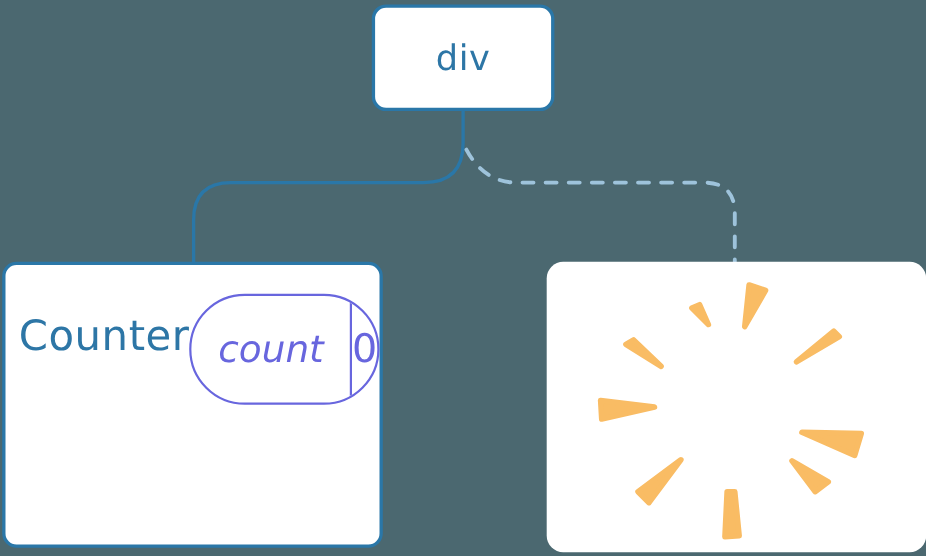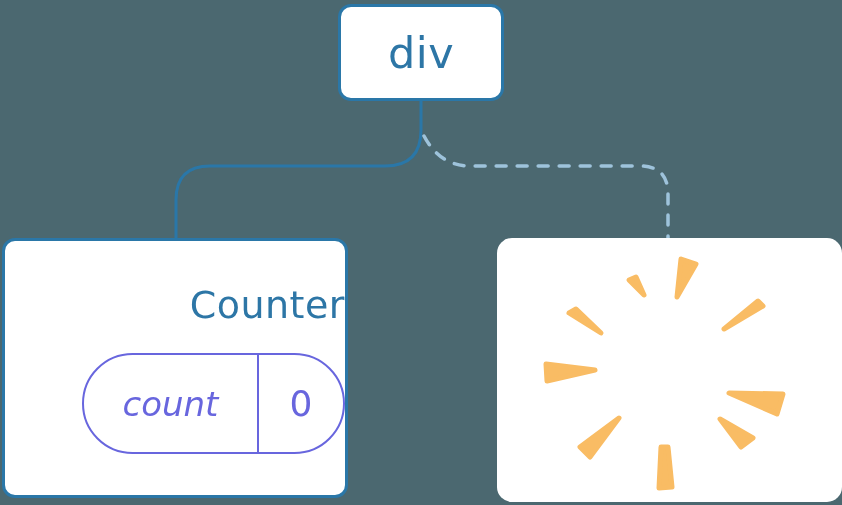--- a/index.html
+++ b/index.html
@@ -39,27 +39,27 @@
   .node.bordered {
     border: 3px solid var(--node-border);
   }
   .root-node {
     left: 338px; top: 4px;
     width: 166px; height: 97px;
     display: flex; align-items: center; justify-content: center;
   }
   .root-label {
     color: var(--node-text);
-    font-size: 43px;
+    font-size: 32px;
     letter-spacing: 0.5px;
   }
   .counter-node {
     left: 2px; top: 238px;
     width: 346px; height: 260px;
-    display: flex; flex-direction: column; align-items: flex-end; padding-left: 12px;
+    display: flex; flex-direction: row; align-items: flex-start; padding-left: 12px;
   }
   .counter-title {
     margin-top: 42px;
     color: var(--node-text);
     font-size: 38px;
     letter-spacing: 0.5px;
   }
   .state-pill {
     margin-top: 26px;
     width: 263px; height: 101px;

